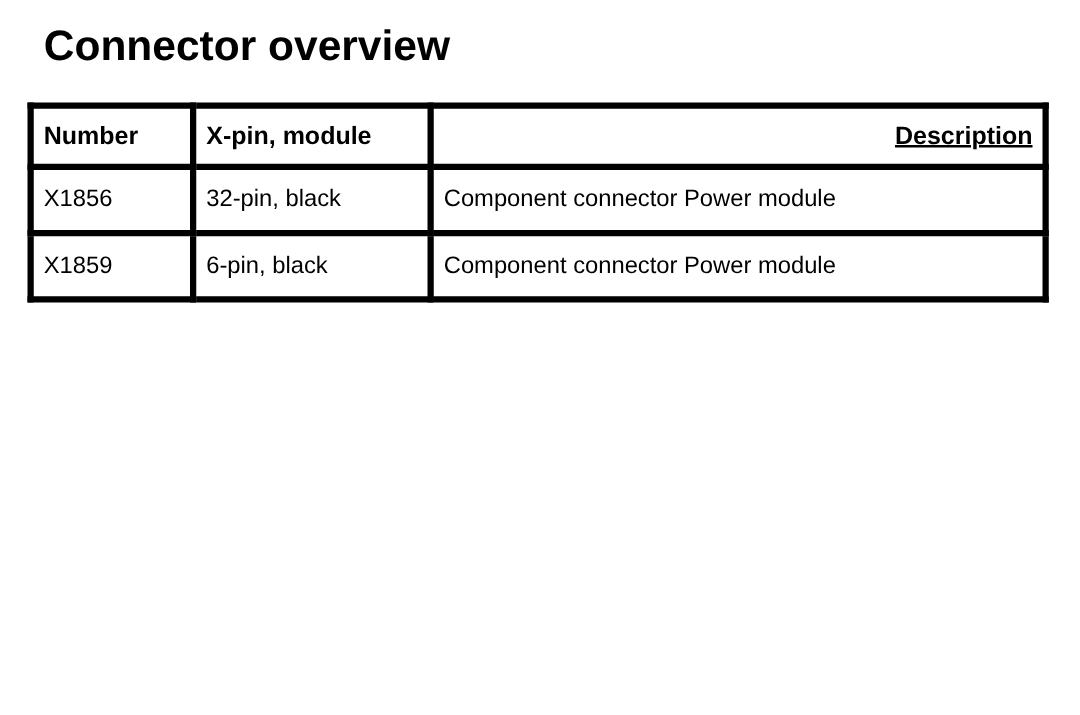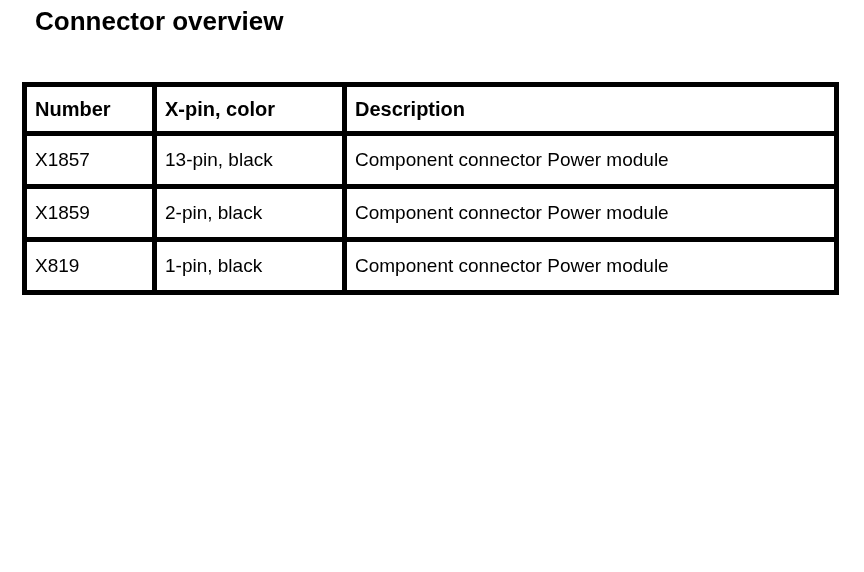--- a/index.html
+++ b/index.html
@@ -19,22 +19,22 @@
   .page {
     position: relative;
     width: 864px;
     height: 572px;
     background: #ffffff;
   }
 
   .page-title {
     position: absolute;
     left: 35px;
-    top: 4px;
-    font-size: 26px;
+    top: 20px;
+    font-size: 34px;
     font-weight: bold;
     line-height: 34px;
     letter-spacing: 0px;
     white-space: nowrap;
     color: #000000;
   }
 
   .table-wrap {
     position: absolute;
     left: 22px;
@@ -64,21 +64,22 @@
   }
 
   table.connector-table th {
     height: 44px;
     font-size: 20px;
     font-weight: bold;
     text-align: left;
   }
 
   table.connector-table th.center {
-    text-align: left;
+    text-align: right;
+    text-decoration: underline;
   }
 
   table.connector-table td {
     height: 48px;
     font-size: 19px;
     font-weight: normal;
     text-align: left;
   }
 </style>
 </head>
@@ -91,37 +92,32 @@
   <div class="table-wrap">
     <table class="connector-table">
       <colgroup>
         <col class="col-number">
         <col class="col-xpin">
         <col class="col-desc">
       </colgroup>
       <thead>
         <tr>
           <th>Number</th>
-          <th>X-pin, color</th>
+          <th>X-pin, module</th>
           <th class="center">Description</th>
         </tr>
       </thead>
       <tbody>
         <tr>
-          <td>X1857</td>
-          <td>13-pin, black</td>
+          <td>X1856</td>
+          <td>32-pin, black</td>
           <td>Component connector Power module</td>
         </tr>
         <tr>
           <td>X1859</td>
-          <td>2-pin, black</td>
-          <td>Component connector Power module</td>
-        </tr>
-        <tr>
-          <td>X819</td>
-          <td>1-pin, black</td>
+          <td>6-pin, black</td>
           <td>Component connector Power module</td>
         </tr>
       </tbody>
     </table>
   </div>
 
 </div>
 
 </body></html>

